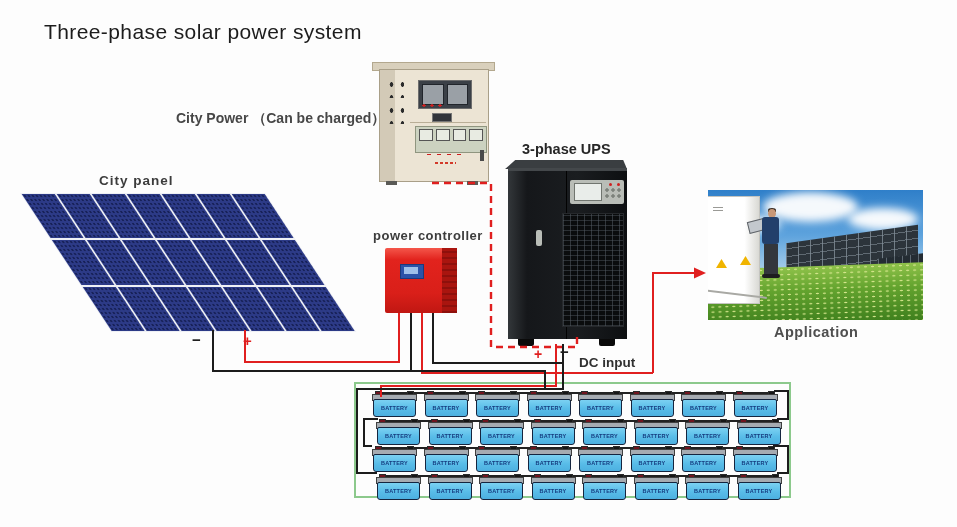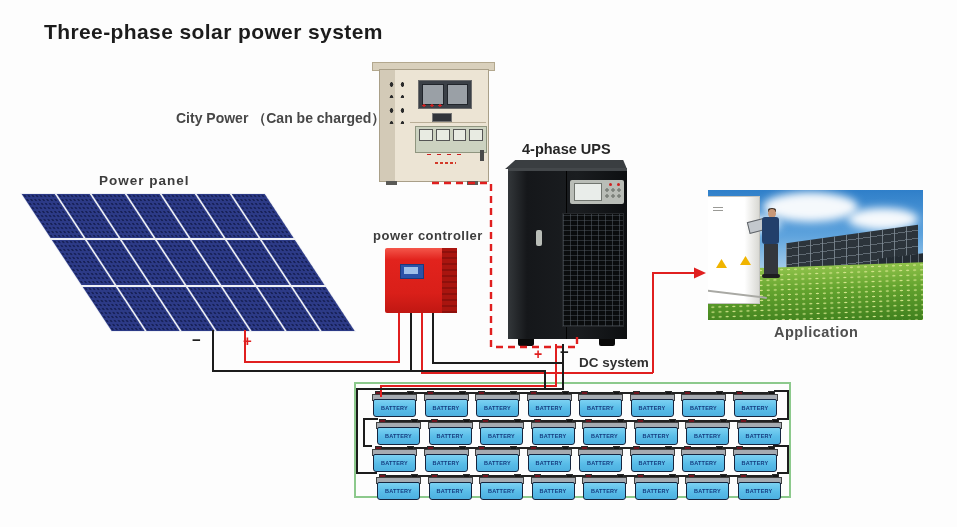--- a/index.html
+++ b/index.html
@@ -1,20 +1,20 @@
 <!DOCTYPE html>
 <html><head>
 <meta charset="utf-8">
 <style>
   html,body{margin:0;padding:0;background:#fff;}
   .canvas{position:relative;width:957px;height:527px;background:#fdfdfd;overflow:hidden;
           font-family:"Liberation Sans",sans-serif;}
 
   
-  .ttl{position:absolute;left:44px;top:20px;font-size:21px;font-weight:bold;color:#1c1c1c;letter-spacing:.4px;}
+  .ttl{position:absolute;left:44px;top:20px;font-size:21px;font-weight:normal;color:#1c1c1c;letter-spacing:.4px;}
   .lbl{position:absolute;font-weight:bold;color:#3c3c3c;white-space:nowrap;}
   .lbl-solar{left:99px;top:173px;font-size:13.5px;letter-spacing:1px;}
   .lbl-city{left:176px;top:110px;font-size:14px;color:#474747;}
   .lbl-ctrl{left:373px;top:228px;font-size:13px;letter-spacing:.5px;}
   .lbl-ups{left:522px;top:141px;font-size:14.5px;color:#262626;}
   .lbl-app{left:774px;top:324px;font-size:14.5px;color:#4f4f4f;letter-spacing:.5px;}
   .lbl-dc{left:579px;top:355px;font-size:13.5px;color:#303030;}
   .sign{position:absolute;font-weight:bold;font-size:15px;}
   .sg-pm{left:192px;top:331px;color:#111;}
   .sg-pp{left:243px;top:332px;color:#e01f1f;}
@@ -134,26 +134,26 @@
   .legs{position:absolute;left:56px;top:54px;width:14px;height:31px;background:#33363c;}
   .shoes{position:absolute;left:54px;top:84px;width:18px;height:4px;background:#1d1d1f;border-radius:2px;}
 </style>
 </head>
 <body>
 
 <div class="canvas">
 
   <div class="ttl">Three-phase solar power system</div>
 
-  <div class="lbl lbl-solar">Power panel</div>
+  <div class="lbl lbl-solar">City panel</div>
   <div class="lbl lbl-city">City Power （Can be charged）</div>
   <div class="lbl lbl-ctrl">power controller</div>
-  <div class="lbl lbl-ups">4-phase UPS</div>
+  <div class="lbl lbl-ups">3-phase UPS</div>
   <div class="lbl lbl-app">Application</div>
-  <div class="lbl lbl-dc">DC system</div>
+  <div class="lbl lbl-dc">DC input</div>
   <div class="sign sg-pm">−</div>
   <div class="sign sg-pp">+</div>
   <div class="sign sg-dp">+</div>
   <div class="sign sg-dm">−</div>
 
   <svg class="wires" width="957" height="527">
     <path class="wr" d="M245,330 V362 H399 V313"></path>
     <path class="wr" d="M422,313 V373 H653"></path>
     <path class="wr" d="M556,373 V344"></path>
     <path class="wr" d="M556,373 V386 H381 V397"></path>

